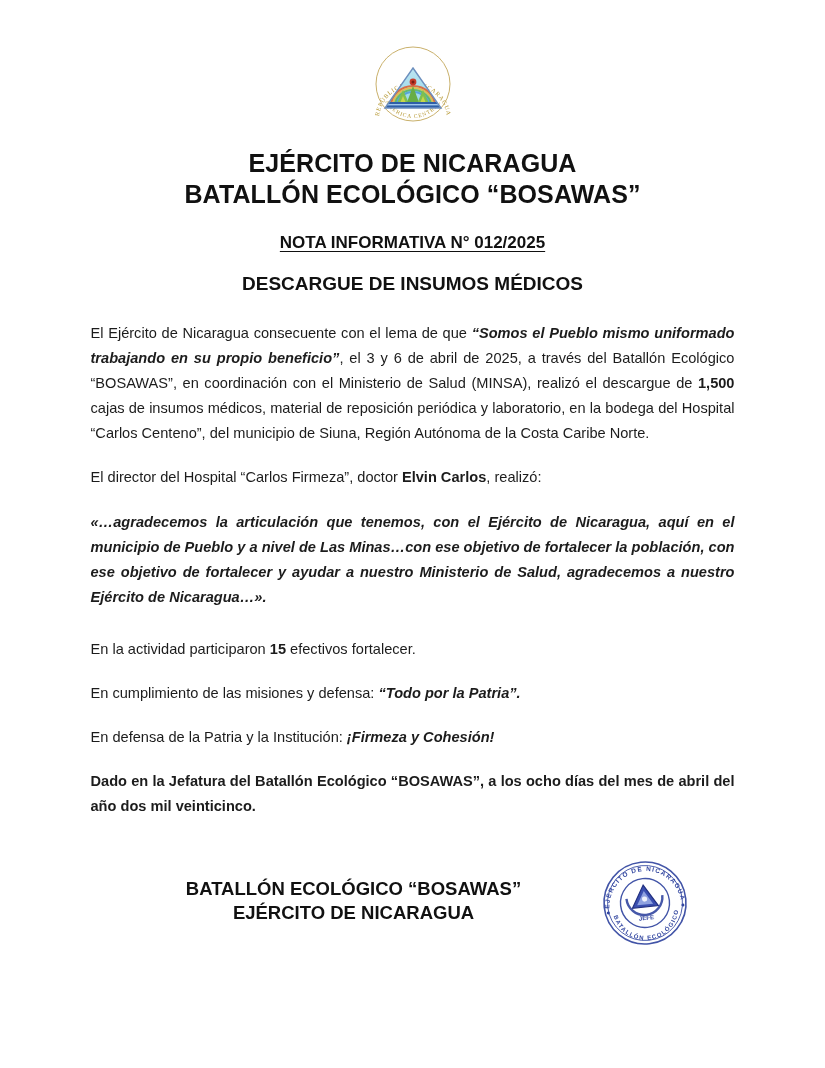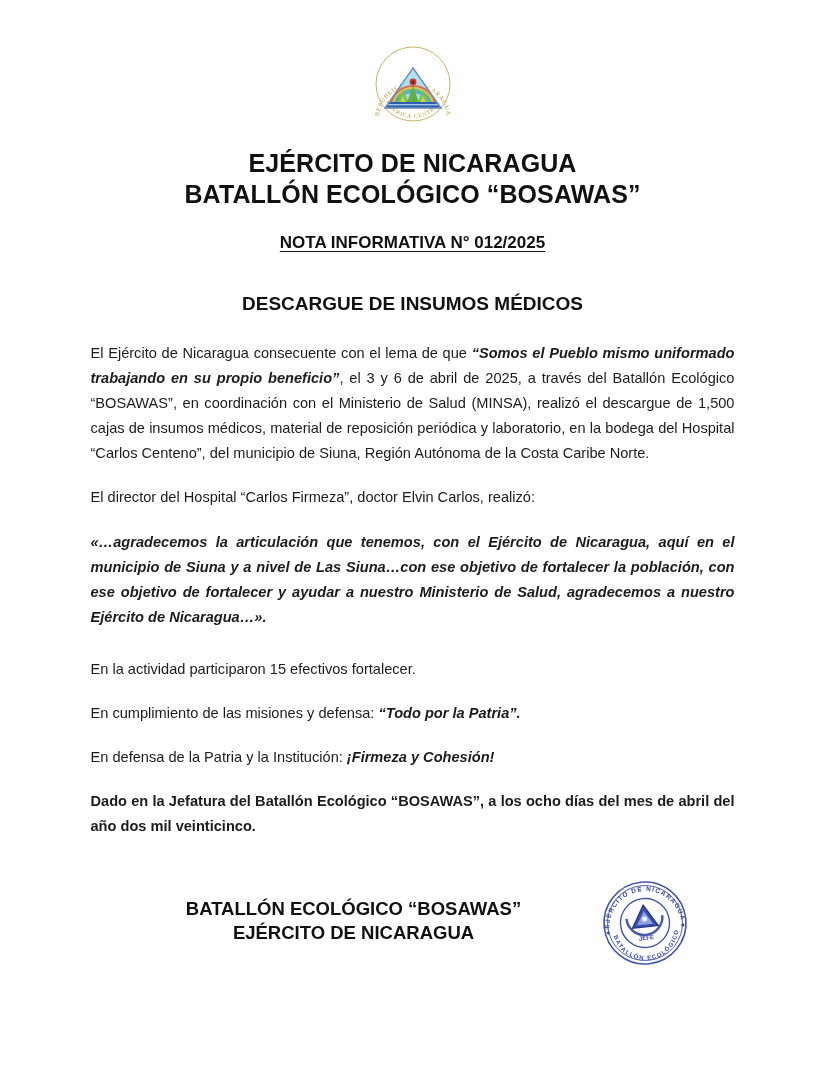--- a/index.html
+++ b/index.html
@@ -52,42 +52,42 @@
   .subtitle-underlined {
     margin-top: 24px;
     text-align: center;
     font-size: 17px;
     font-weight: bold;
     text-decoration: underline;
     text-underline-offset: 3px;
     color: #111111;
   }
   .subject {
-    margin-top: 40px;
+    margin-top: 20px;
     text-align: center;
     font-size: 19px;
     font-weight: bold;
     color: #111111;
   }
 
   
   .body-area {
     margin: 0 auto;
     width: 644px;
     padding-top: 26px;
   }
   p.para {
     margin: 0 0 19px 0;
     font-size: 14.6px;
     line-height: 1.72;
     text-align: justify;
     color: #1c1c1c;
   }
   p.para:last-child { margin-bottom: 0; font-weight: bold; }
-  .b { font-weight: normal; }
+  .b { font-weight: bold; }
   .bi { font-weight: bold; font-style: italic; }
   .quote-block {
     font-weight: bold;
     font-style: italic;
   }
 
   .gap-1 { height: 8px; }
 
   
   .sign-row {
@@ -178,21 +178,21 @@
   <div class="subtitle-underlined">NOTA INFORMATIVA N° 012/2025</div>
 
   <div class="subject">DESCARGUE DE INSUMOS MÉDICOS</div>
 
   <div class="body-area">
 
     <p class="para"><span>El Ejército de Nicaragua consecuente con el lema de que </span><span class="bi">“Somos el Pueblo mismo uniformado trabajando en su propio beneficio”</span><span>, el 3 y 6 de abril de 2025, a través del Batallón Ecológico “BOSAWAS”, en coordinación con el Ministerio de Salud (MINSA), realizó el descargue de </span><span class="b">1,500</span><span> cajas de insumos médicos, material de reposición periódica y laboratorio, en la bodega del Hospital “Carlos Centeno”, del municipio de Siuna, Región Autónoma de la Costa Caribe Norte.</span></p>
 
     <p class="para"><span>El director del Hospital “Carlos Firmeza”, doctor </span><span class="b">Elvin Carlos</span><span>, realizó:</span></p>
 
-    <p class="para quote-block">«…agradecemos la articulación que tenemos, con el Ejército de Nicaragua, aquí en el municipio de Siuna y a nivel de Las Siuna…con ese objetivo de fortalecer la población, con ese objetivo de fortalecer y ayudar a nuestro Ministerio de Salud, agradecemos a nuestro Ejército de Nicaragua…».</p>
+    <p class="para quote-block">«…agradecemos la articulación que tenemos, con el Ejército de Nicaragua, aquí en el municipio de Pueblo y a nivel de Las Minas…con ese objetivo de fortalecer la población, con ese objetivo de fortalecer y ayudar a nuestro Ministerio de Salud, agradecemos a nuestro Ejército de Nicaragua…».</p>
 
     <div class="gap-1"></div>
 
     <p class="para"><span>En la actividad participaron </span><span class="b">15</span><span> efectivos fortalecer.</span></p>
 
     <p class="para"><span>En cumplimiento de las misiones y defensa: </span><span class="bi">“Todo por la Patria”.</span></p>
 
     <p class="para"><span>En defensa de la Patria y la Institución: </span><span class="bi">¡Firmeza y Cohesión!</span></p>
 
     <p class="para">Dado en la Jefatura del Batallón Ecológico “BOSAWAS”, a los ocho días del mes de abril del año dos mil veinticinco.</p>

